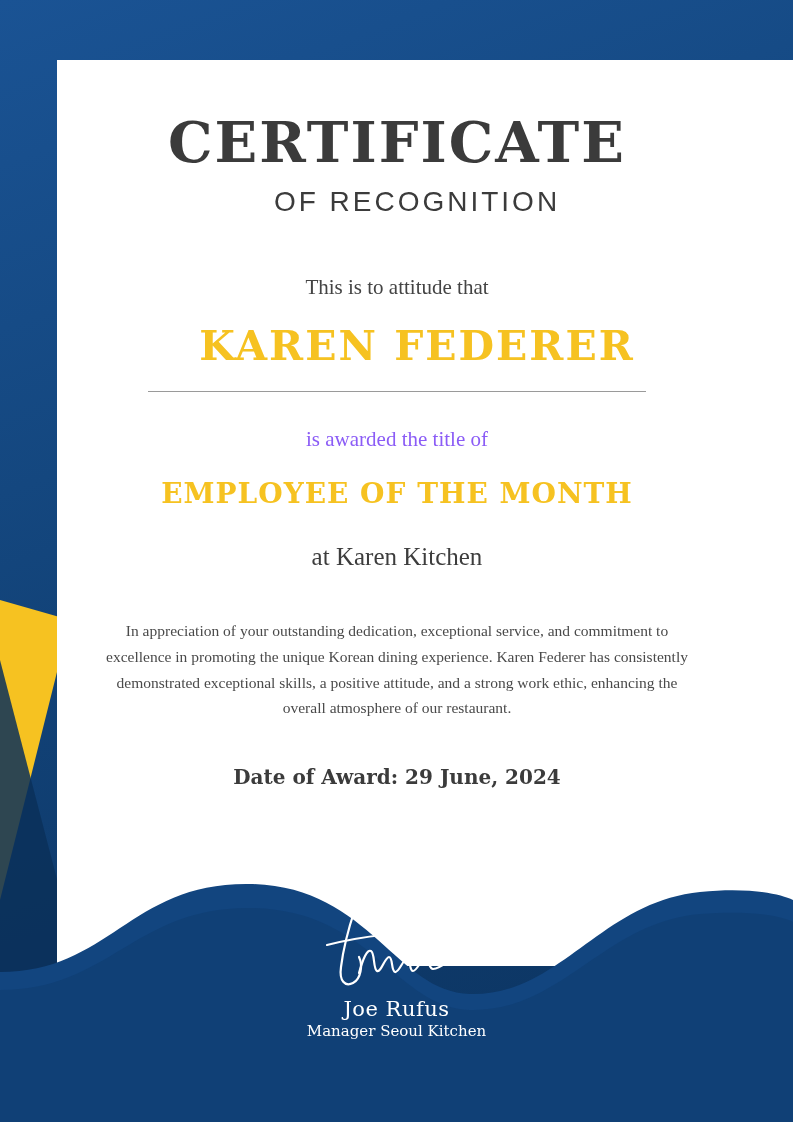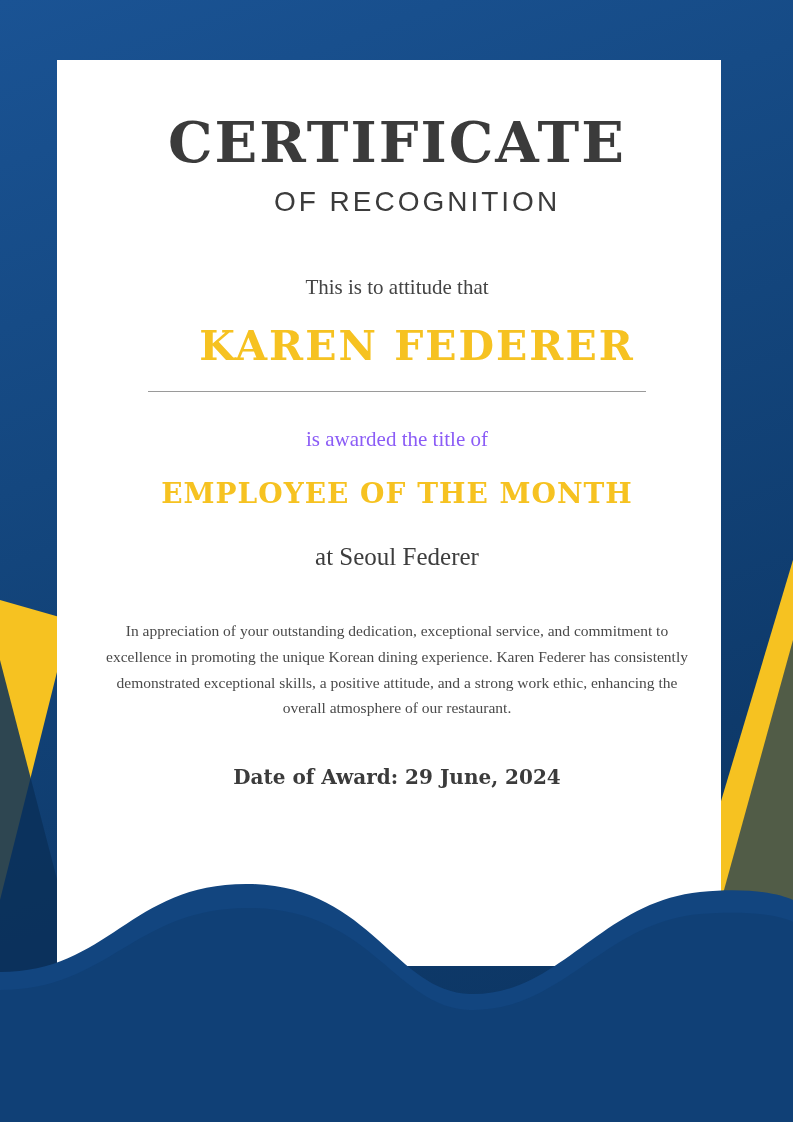--- a/index.html
+++ b/index.html
@@ -31,21 +31,21 @@
   .bg-deco {
     position: absolute;
     inset: 0;
   }
 
   
   .card {
     position: absolute;
     left: 57px;
     top: 60px;
-    width: 664px;
+    width: 737px;
     height: 906px;
     background: #ffffff;
     z-index: 5;
   }
 
   .card-inner {
     position: absolute;
     left: 0;
     top: 0;
     width: 680px;
@@ -191,25 +191,38 @@
 
   <div class="card">
     <div class="card-inner">
       <div class="title">CERTIFICATE</div>
       <div class="subtitle">OF RECOGNITION</div>
       <div class="certify-line">This is to attitude that</div>
       <div class="recipient">KAREN FEDERER</div>
       <div class="divider"></div>
       <div class="awarded-line">is awarded the title of</div>
       <div class="award-title">EMPLOYEE OF THE MONTH</div>
-      <div class="location">at Seoul Federer</div>
+      <div class="location">at Karen Kitchen</div>
       <div class="body-text">In appreciation of your outstanding dedication, exceptional service, and commitment to excellence in promoting the unique Korean dining experience. Karen Federer has consistently demonstrated exceptional skills, a positive attitude, and a strong work ethic, enhancing the overall atmosphere of our restaurant.</div>
       <div class="date-line">Date of Award: 29 June, 2024</div>
     </div>
   </div>
 
   <svg class="wave" width="793" height="300" viewBox="0 0 793 300" preserveAspectRatio="none">
     <path d="M0,150 C110,150 130,60 250,62 C370,64 395,170 470,172 C560,174 600,80 700,70 C750,65 780,72 793,78 L793,300 L0,300 Z" fill="#12457f"></path>
     <path d="M0,168 C110,168 135,84 252,86 C372,88 396,186 470,188 C562,190 604,100 700,92 C752,88 782,94 793,100 L793,300 L0,300 Z" fill="#0e3c70" opacity="0.55"></path>
   </svg>
 
+  <div class="signature-block">
+    <div class="sig-mark">
+      <svg width="200" height="96" viewBox="0 0 200 96">
+        <g fill="none" stroke="#ffffff" stroke-width="2.2" stroke-linecap="round">
+          <path d="M58,10 C52,28 46,52 44,68 C42,82 48,88 56,84 C64,80 66,66 62,58"></path>
+          <path d="M30,46 C46,42 66,38 86,36"></path>
+          <path d="M62,74 C66,60 70,50 74,52 C78,54 76,70 80,72 C84,74 88,58 92,58 C96,58 94,72 98,73 C102,74 106,60 110,60 C114,60 112,72 116,72 C120,72 124,60 128,60 C132,60 132,70 136,70 C142,70 152,62 162,56"></path>
+        </g>
+      </svg>
+    </div>
+    <div class="sig-name">Joe Rufus</div>
+    <div class="sig-role">Manager Seoul Kitchen</div>
+  </div>
 
 </div>
 
 </body></html>

